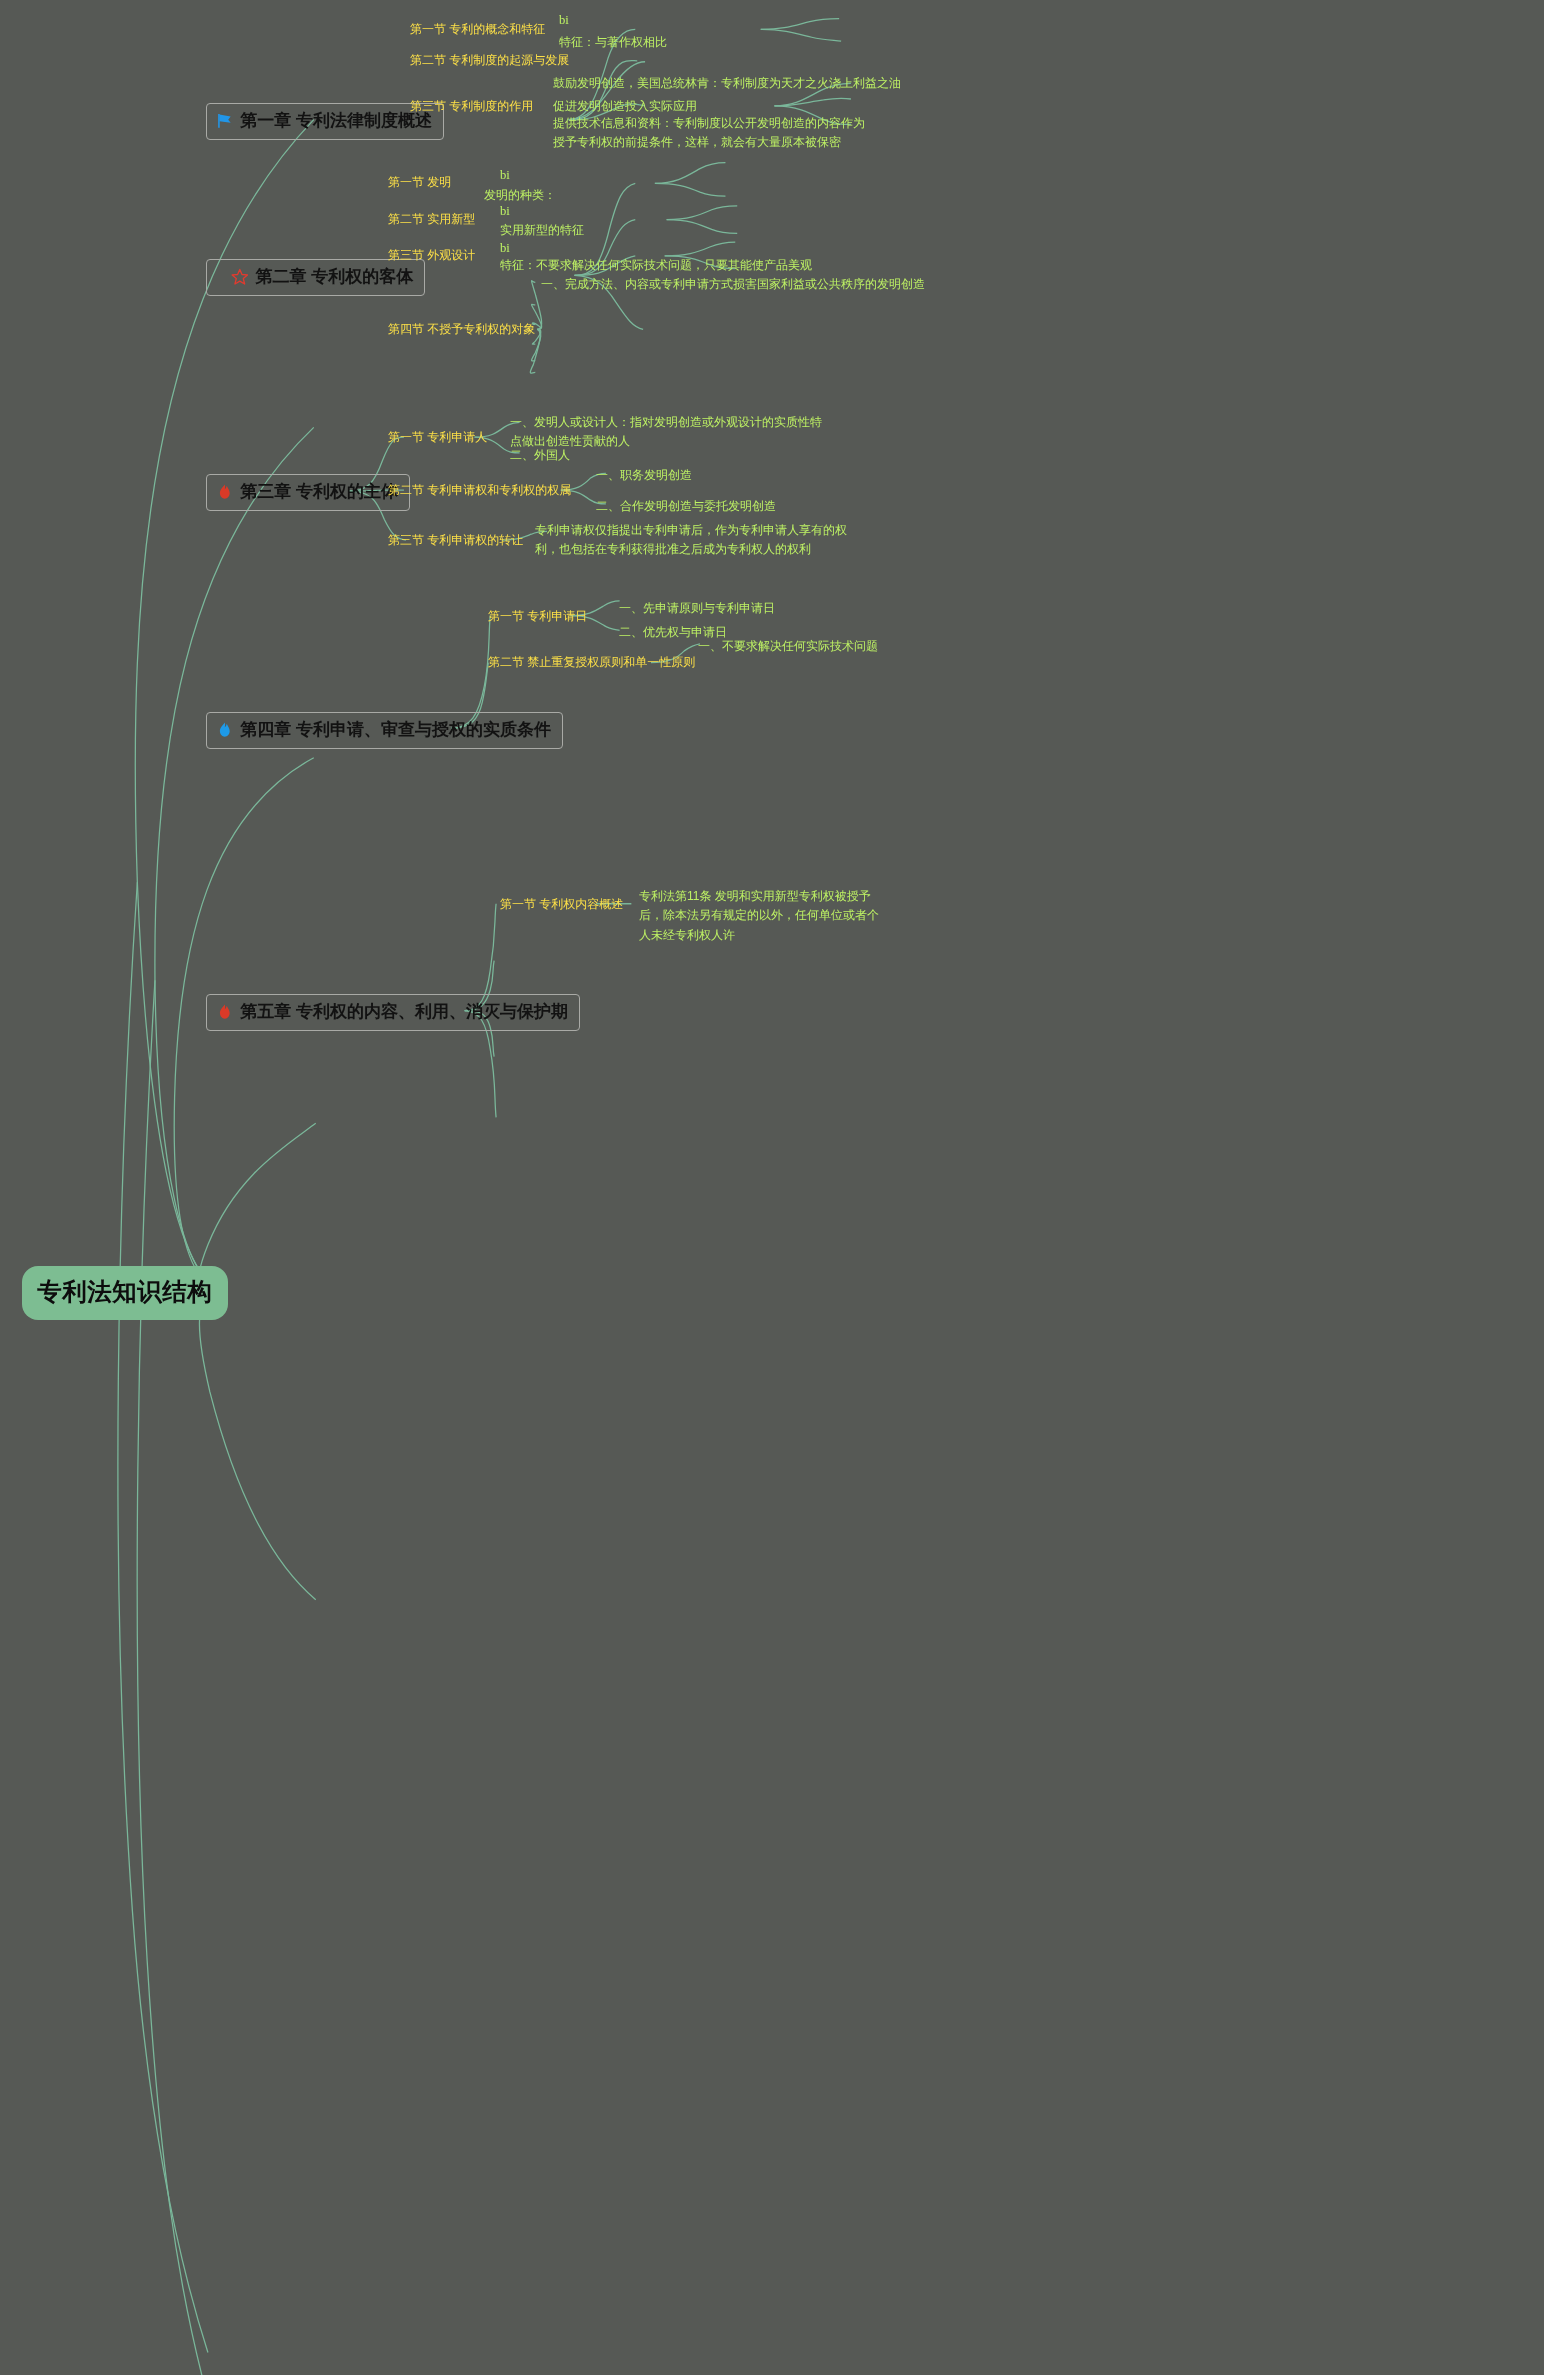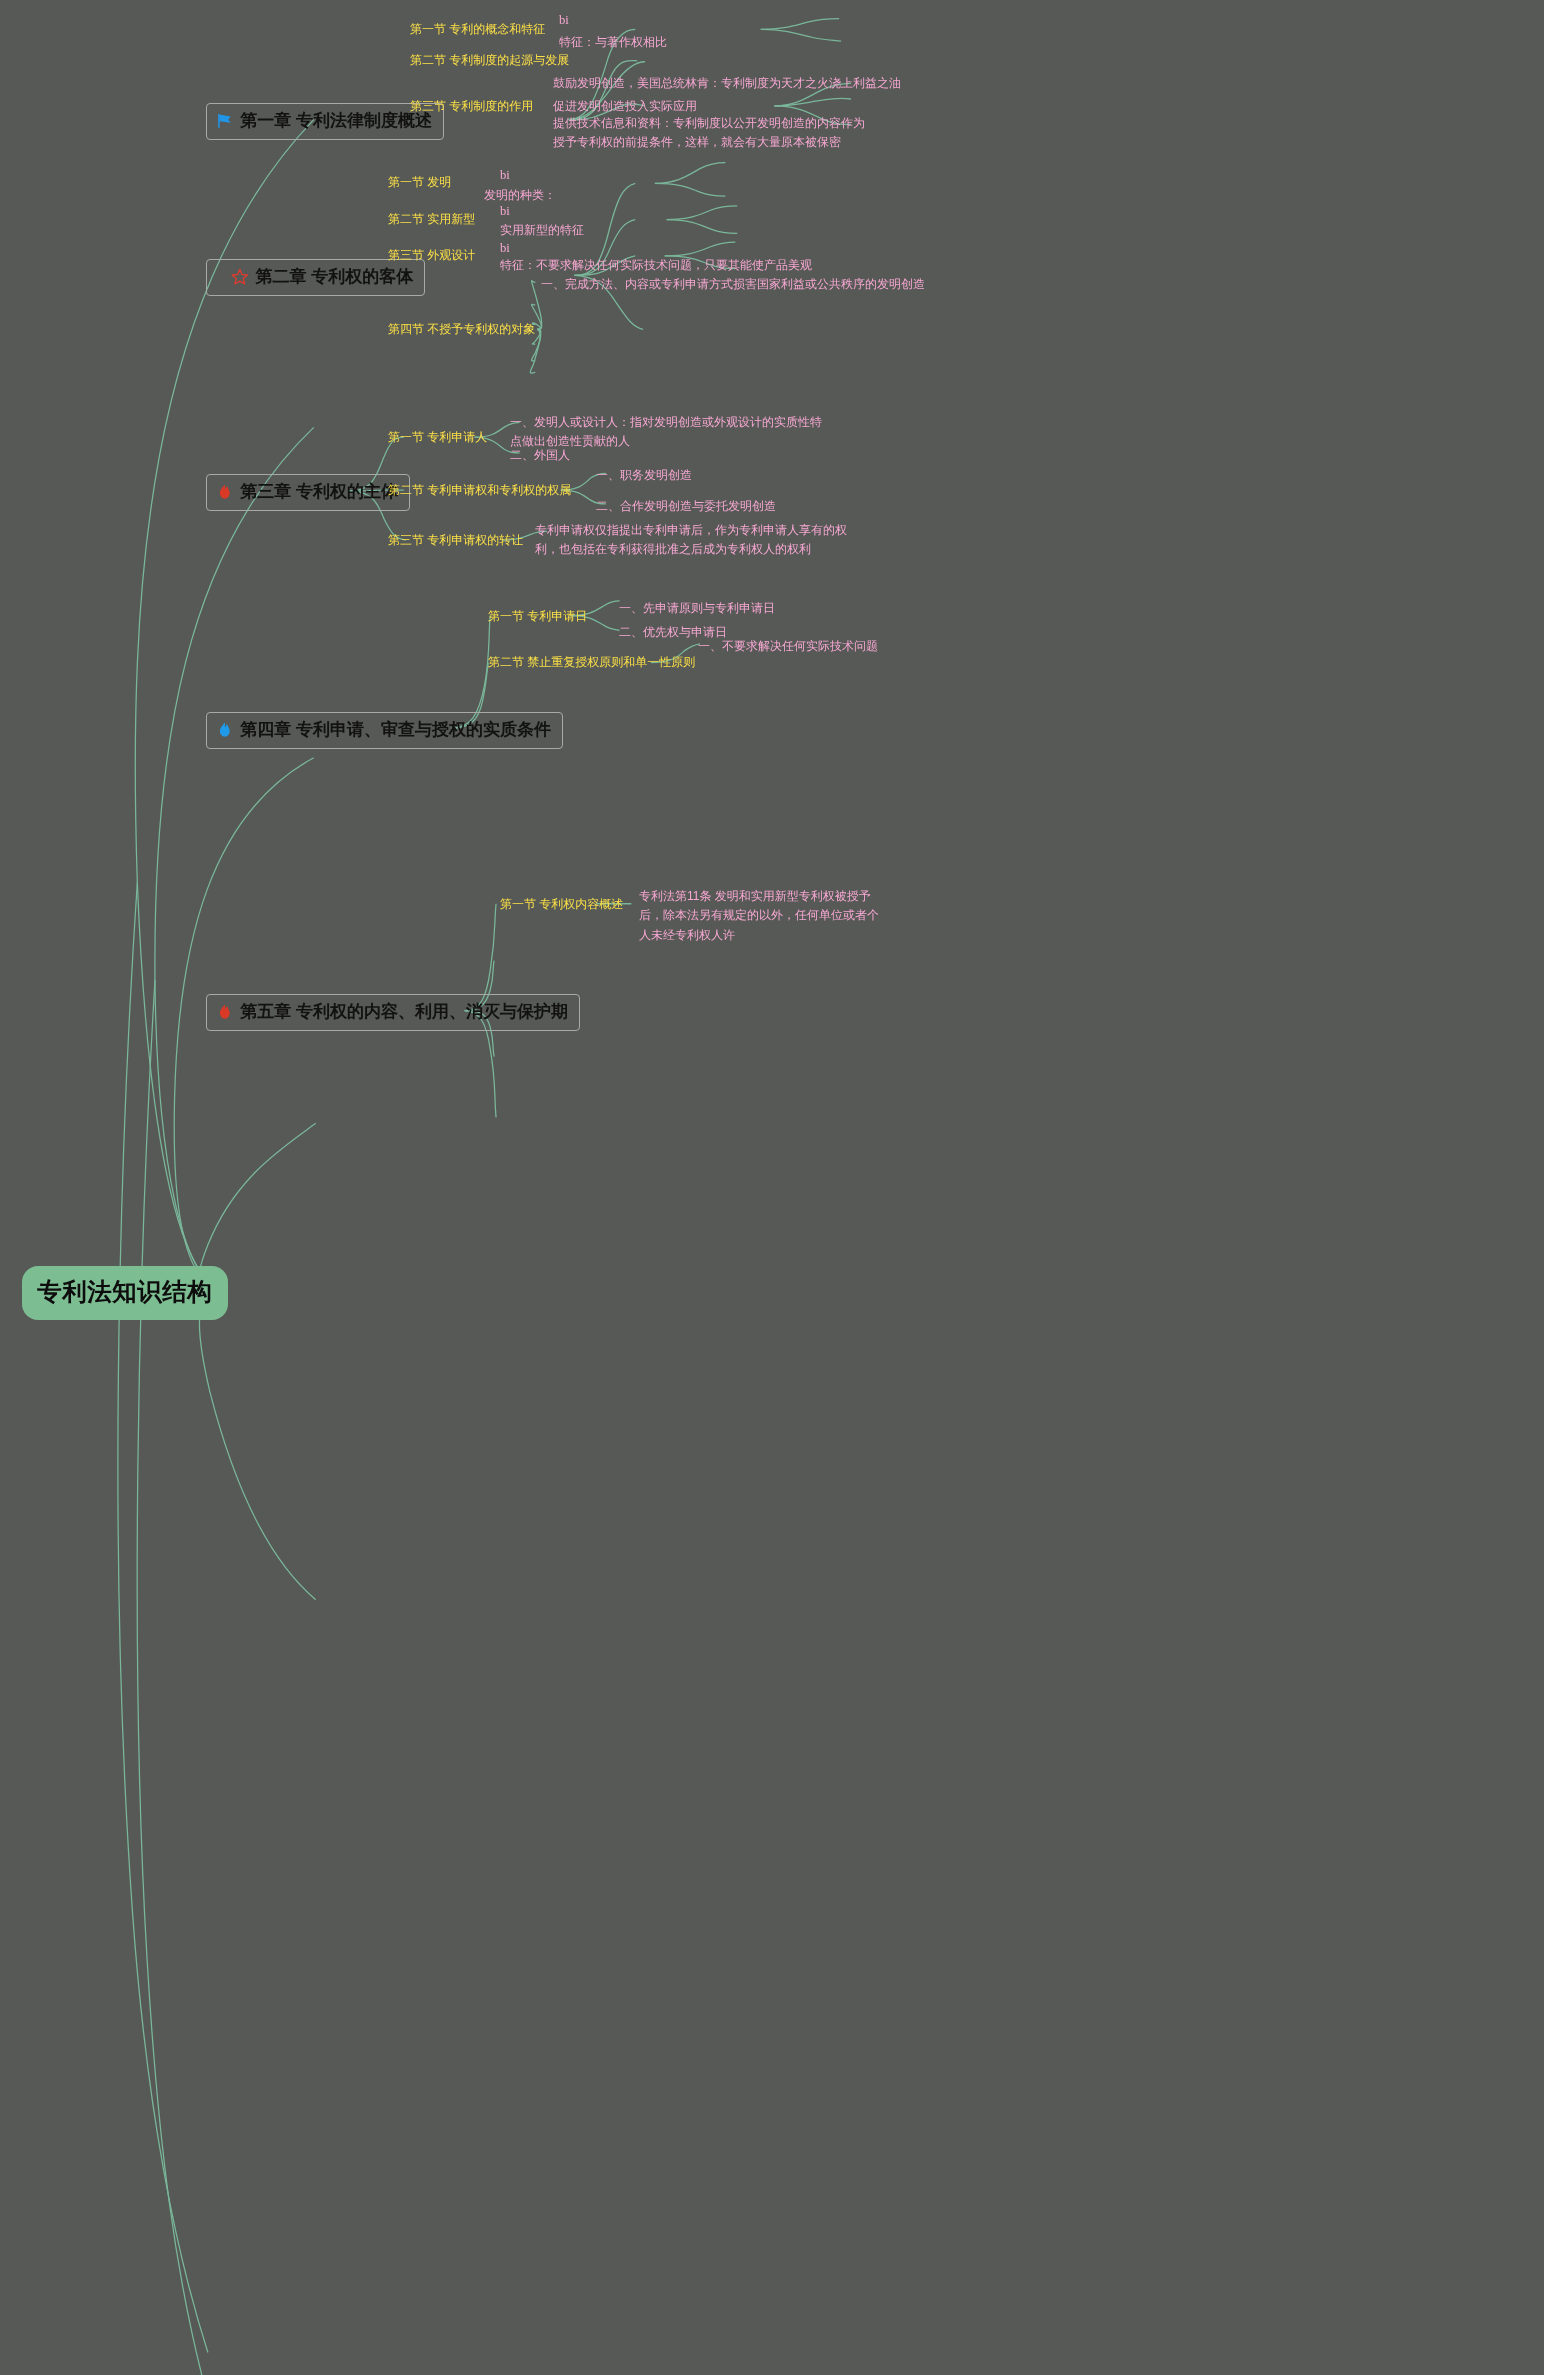--- a/index.html
+++ b/index.html
@@ -72,21 +72,21 @@
   .section-node {
     font-size: 12px;
     font-weight: 400;
     color: #fde047;
     white-space: nowrap;
   }
   
   .leaf-node {
     font-size: 12px;
     font-weight: 400;
-    color: #f9a8d4;
+    color: #bef264;
     line-height: 1.62;
   }
   .leaf-node.wrap {
     white-space: normal;
   }
   .leaf-node.nowrap {
     white-space: nowrap;
   }
   .leaf-bi {
     font-family: "Liberation Serif", "DejaVu Serif", serif;

